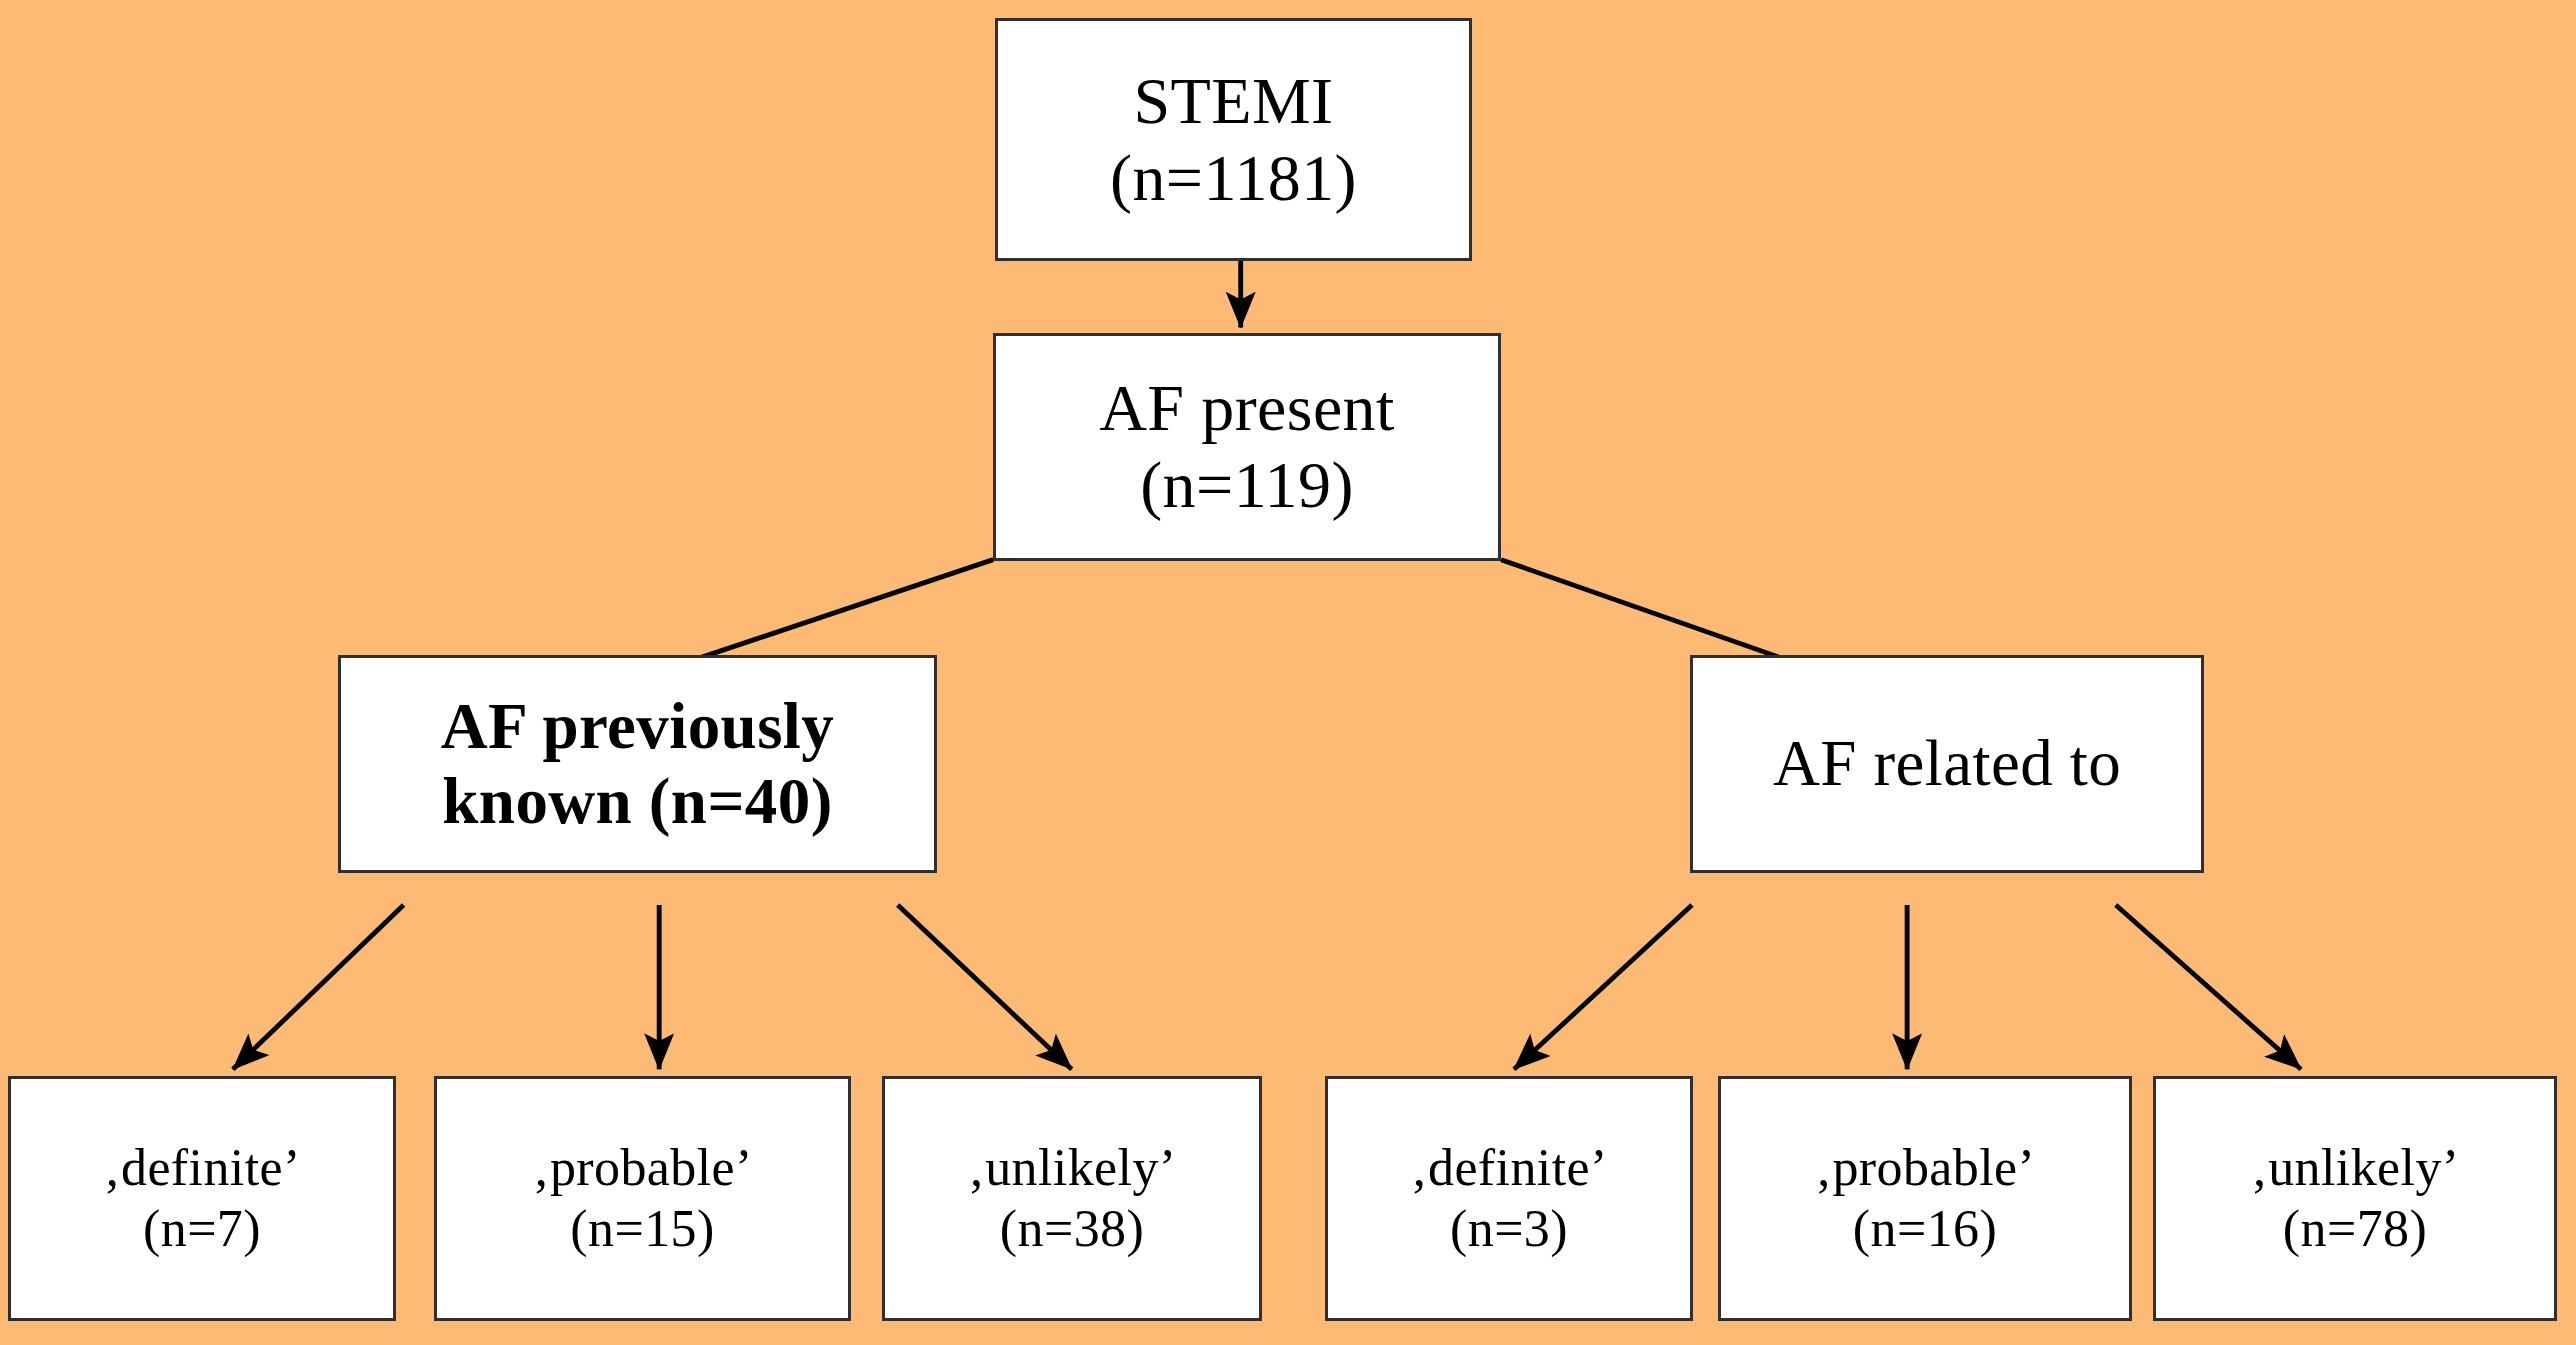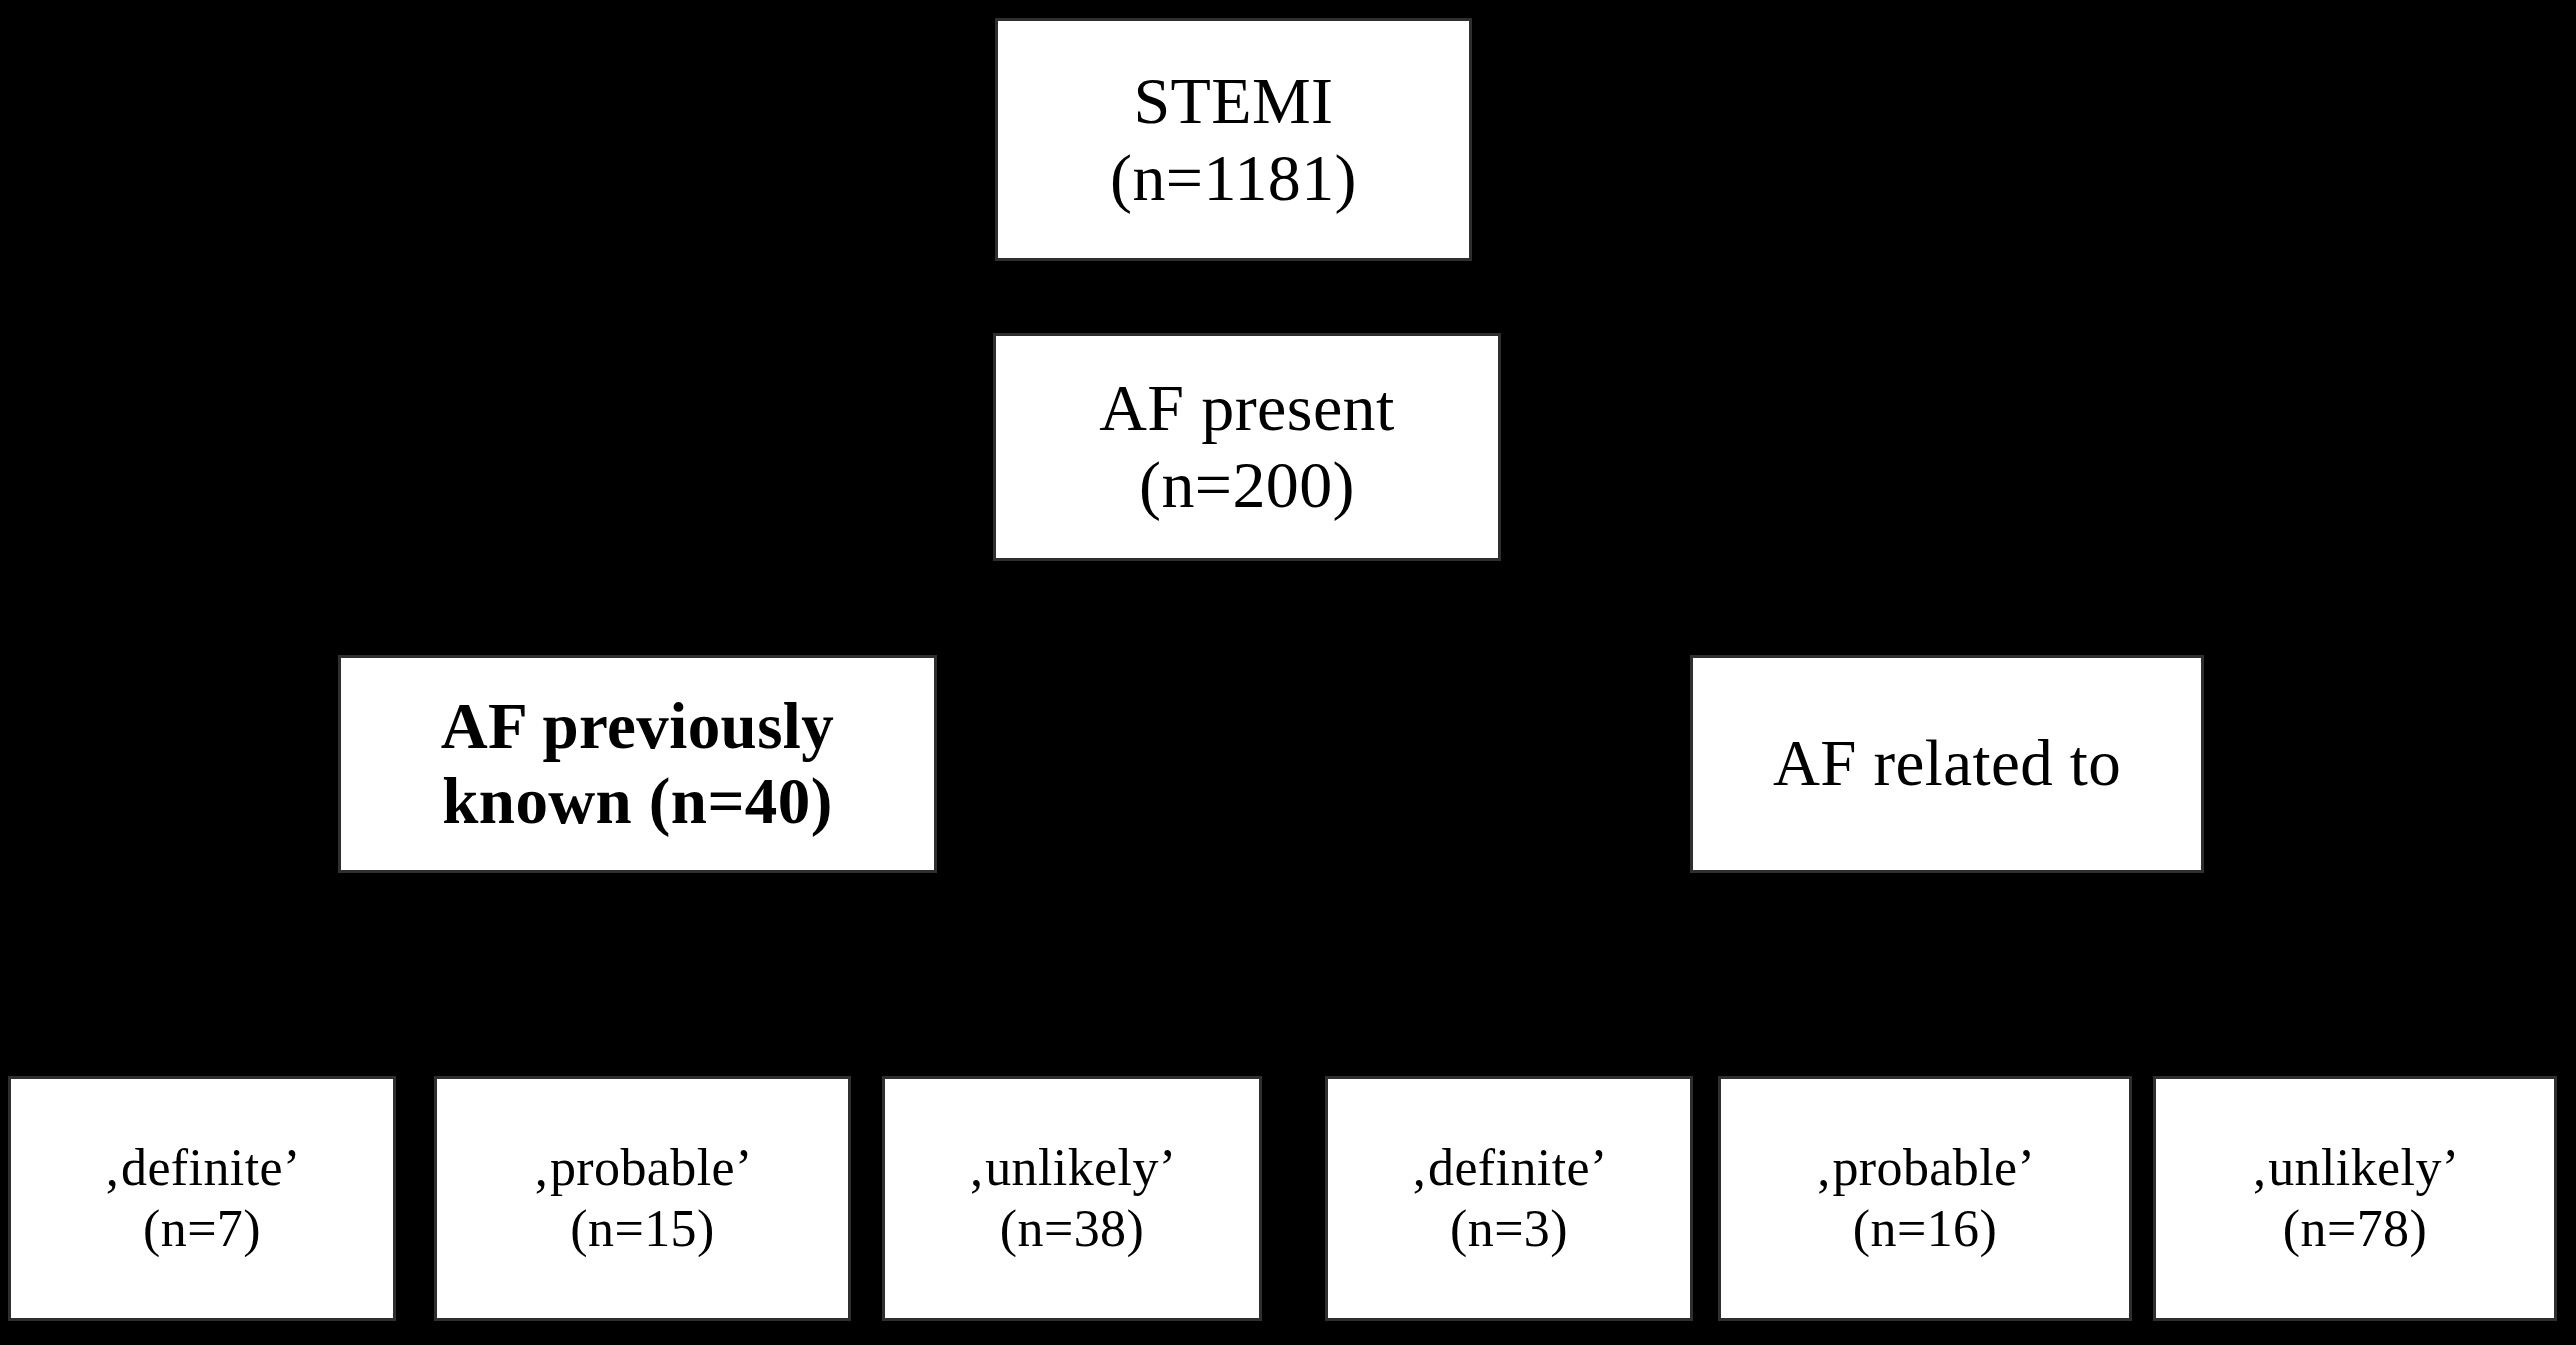--- a/index.html
+++ b/index.html
@@ -9,21 +9,21 @@
     background: #ffffff;
   }
   body {
     font-family: "Liberation Serif", "DejaVu Serif", serif;
     color: #000000;
   }
   #canvas {
     position: relative;
     width: 2576px;
     height: 1345px;
-    background: #000000;
+    background: #fdba74;
     overflow: hidden;
   }
   
   .node {
     position: absolute;
     box-sizing: border-box;
     background: #ffffff;
     border: 3.2px solid #2f2f2f;
     display: flex;
     flex-direction: column;
@@ -104,21 +104,21 @@
     </g>
   </svg>
 
   <div class="node n-root" style="left:995px; top:18px; width:477px; height:243px;">
     <span class="line">STEMI</span>
     <span class="line">(n=1181)</span>
   </div>
 
   <div class="node n-level2" style="left:993px; top:333px; width:508px; height:228px;">
     <span class="line">AF present</span>
-    <span class="line">(n=200)</span>
+    <span class="line">(n=119)</span>
   </div>
 
   <div class="node n-level3" style="left:338px; top:655px; width:599px; height:218px;font-weight:bold;">
     <span class="line">AF previously</span>
     <span class="line">known (n=40)</span>
   </div>
 
   <div class="node n-level3" style="left:1642px; top:655px; width:514px; height:218px;margin-left:48px;">
     <span class="line">AF related to</span>
   </div>

